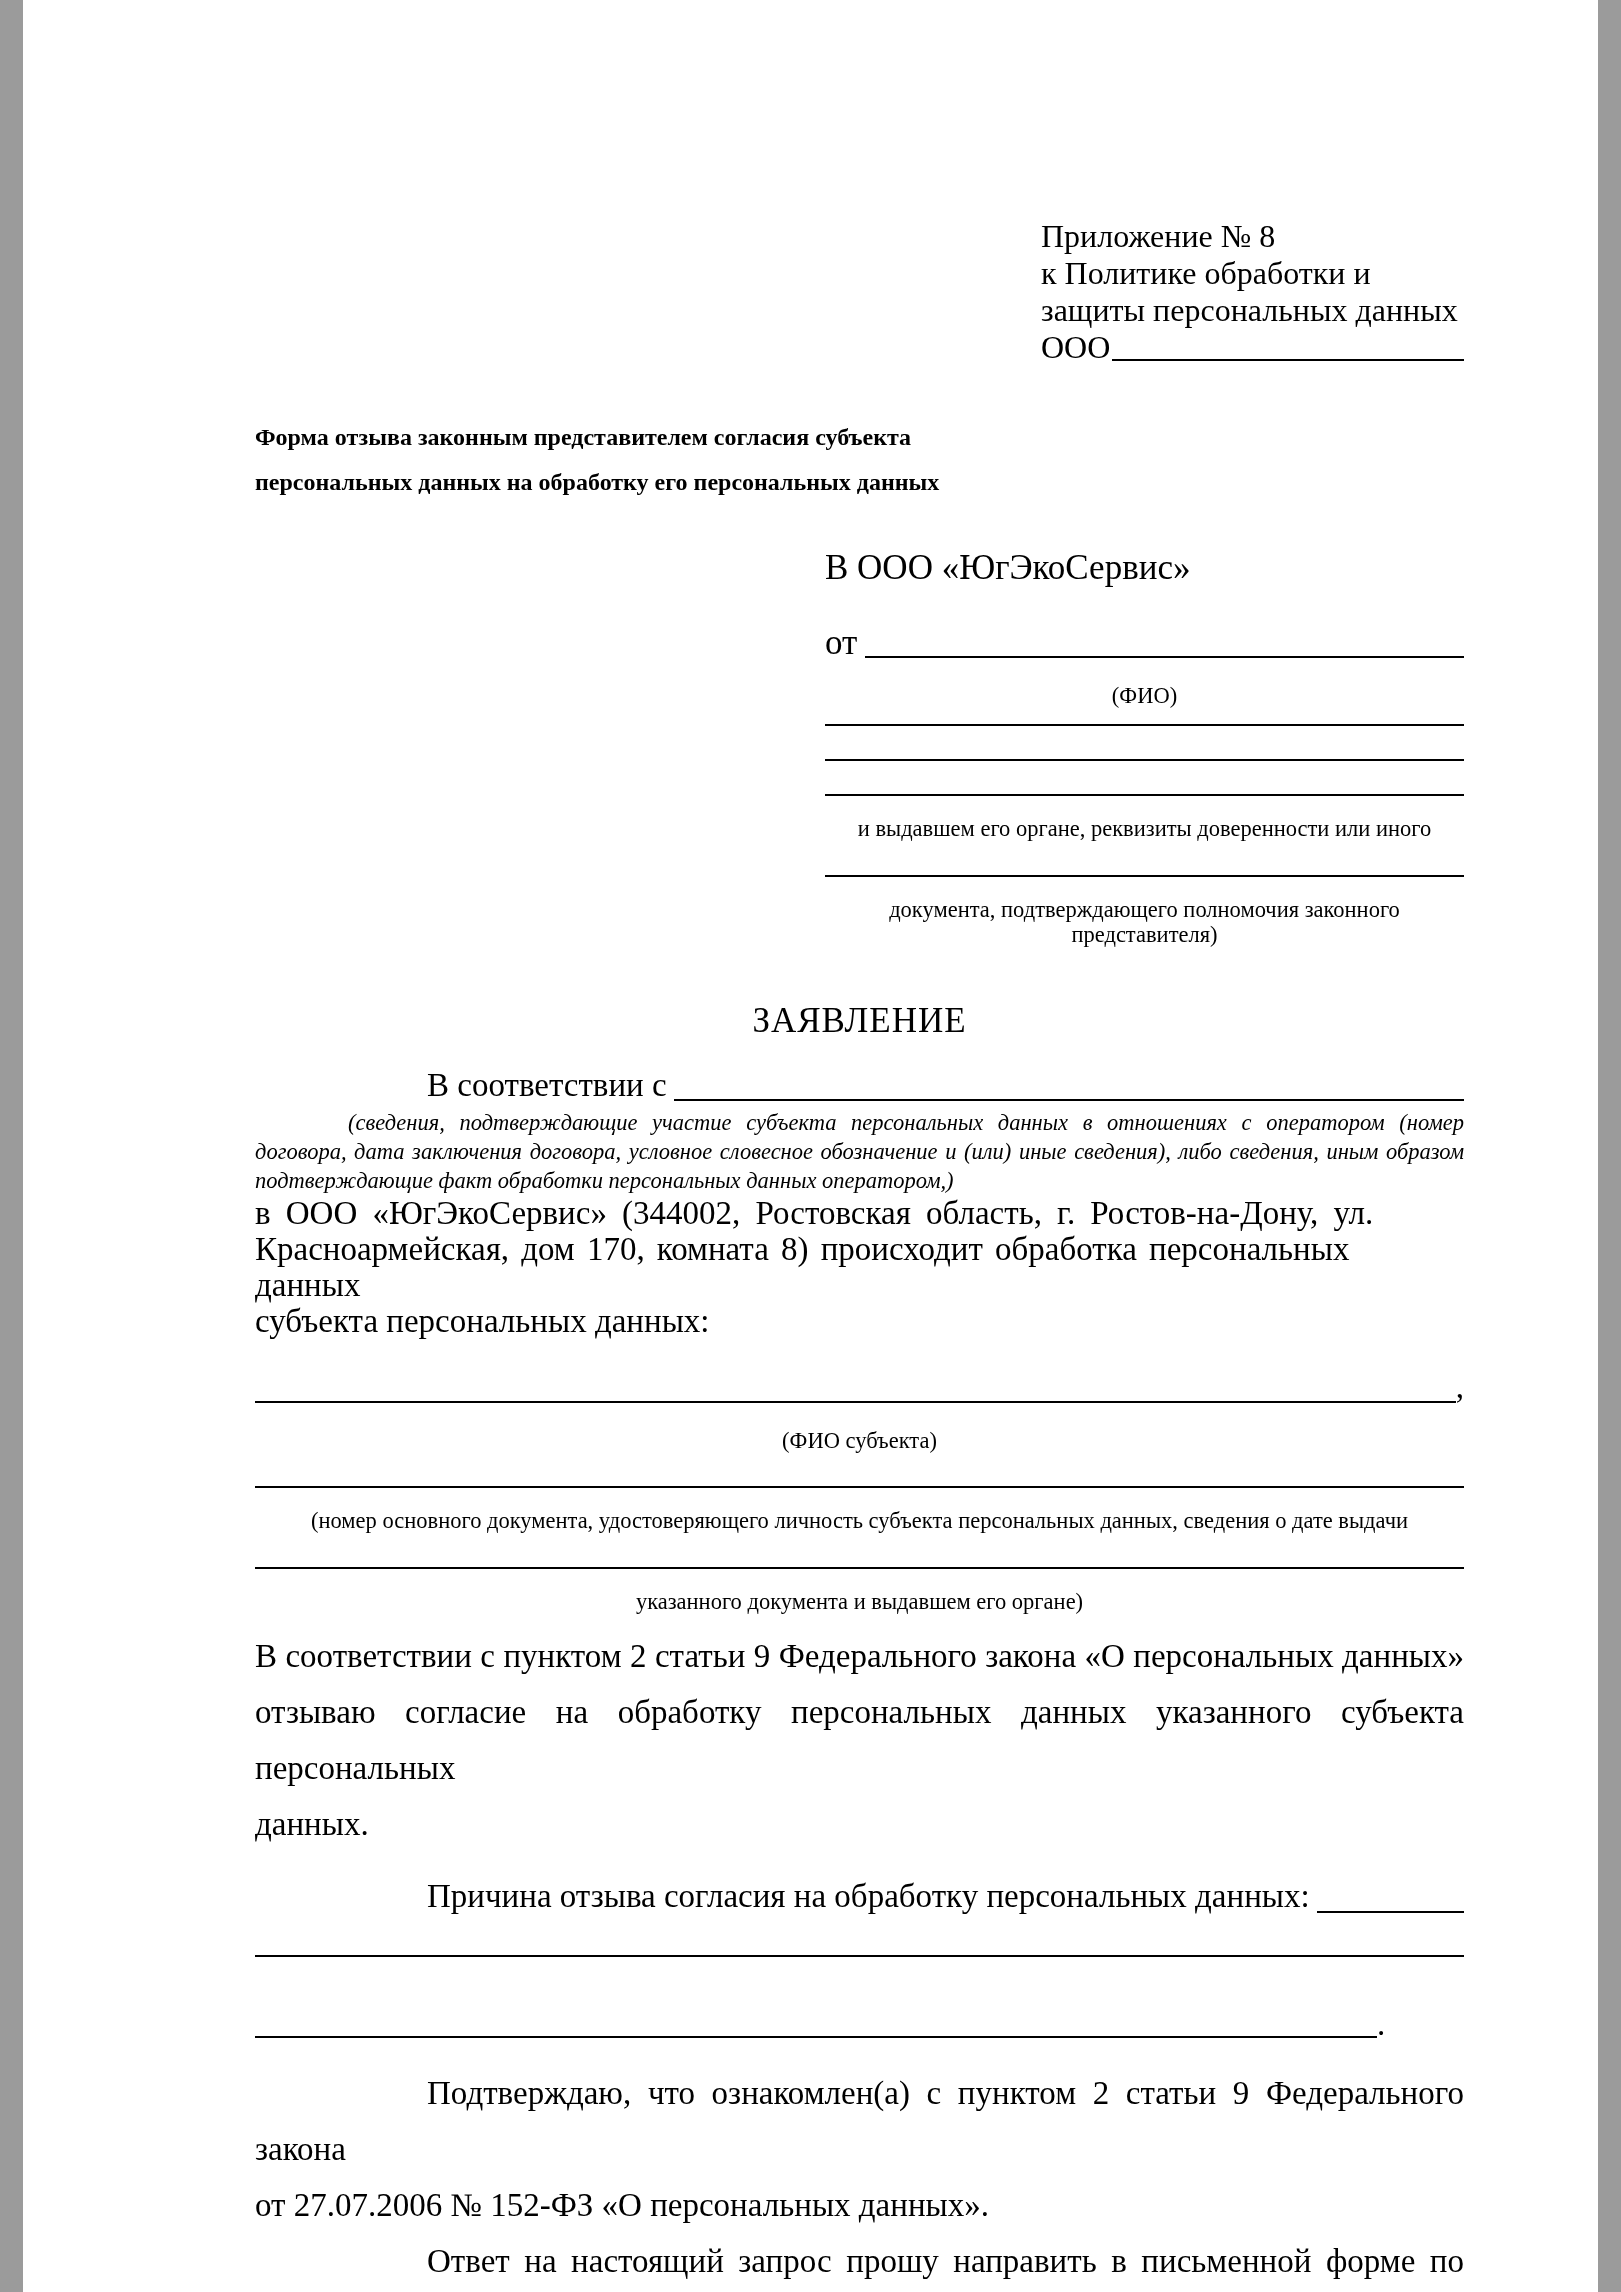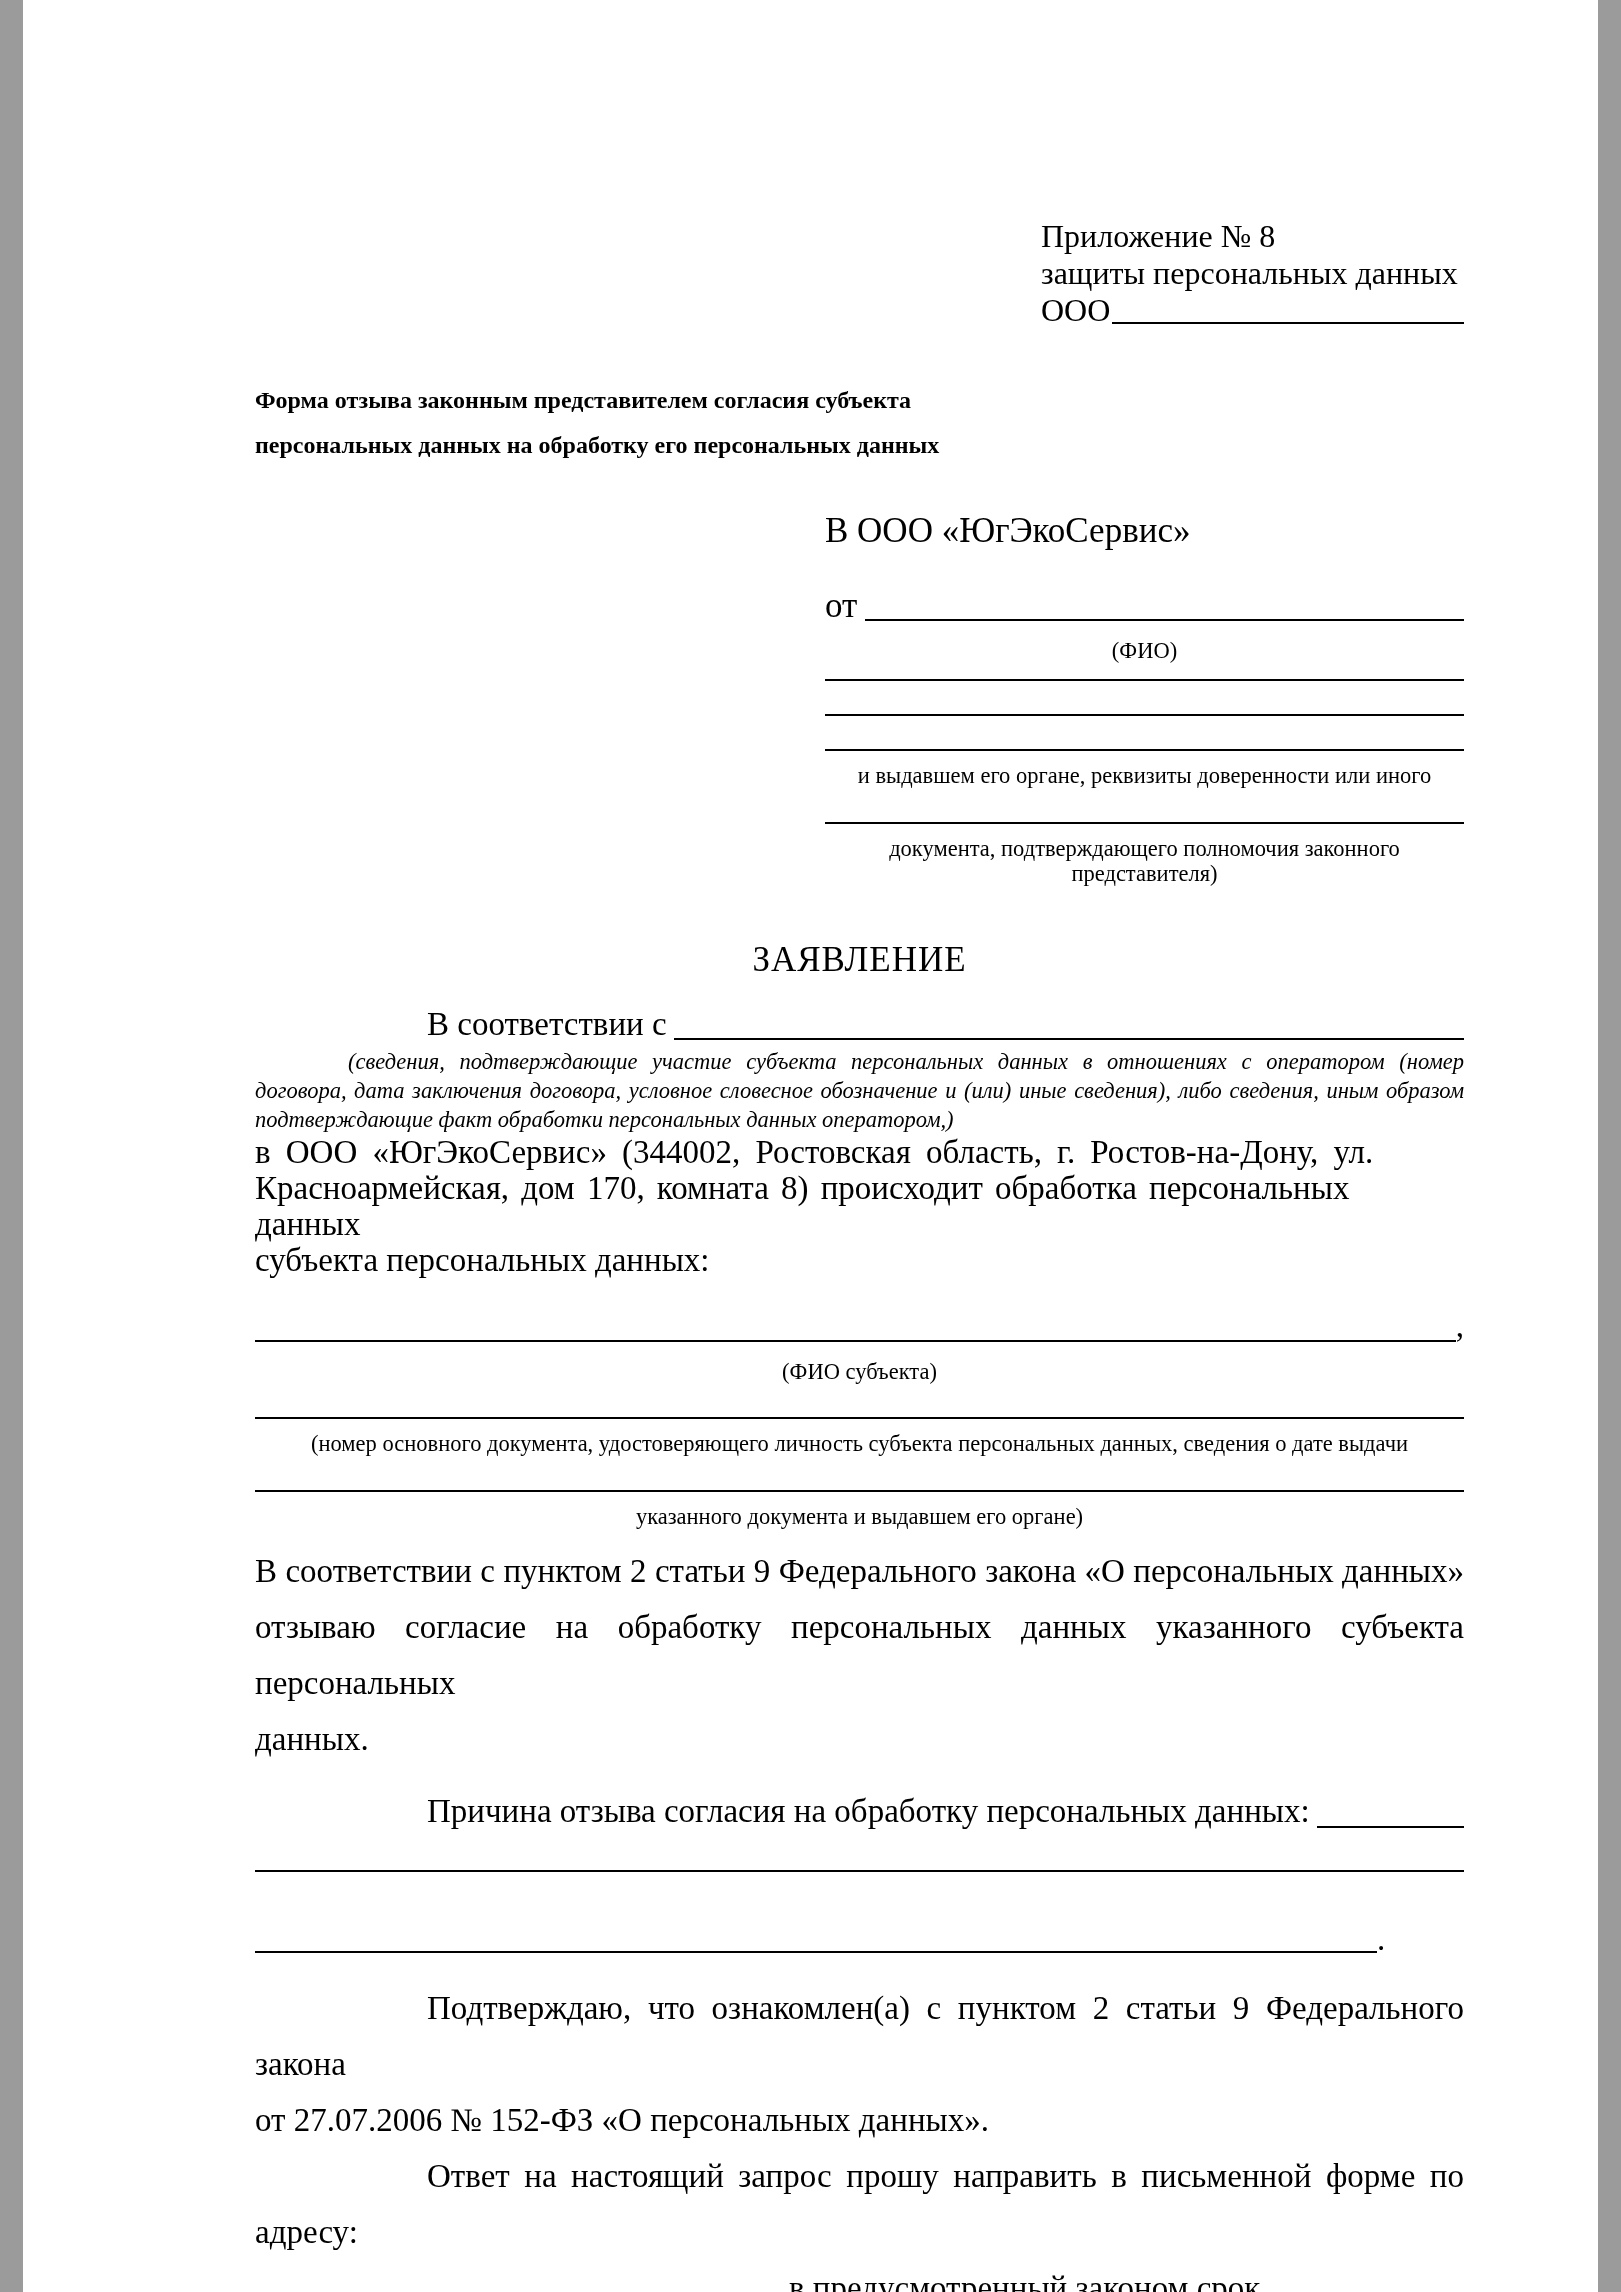--- a/index.html
+++ b/index.html
@@ -18,21 +18,21 @@
   .header-right { margin-left:auto; width:423px; font-size:32px; line-height:37px; }
   .header-right .hr-line { white-space:nowrap; }
   .ooo-row { display:flex; align-items:flex-end; }
   .ooo-rule { flex:1; border-bottom:2.9px solid #000; margin-bottom:4.9px; margin-left:2px; }
   
   .title { font-weight:bold; font-size:24px; line-height:45px; margin-top:49px; }
   
   .addressee { margin-left:auto; width:639px; margin-top:43px; font-size:35px; }
   .from-row { display:flex; align-items:flex-end; margin-top:35px; }
   .fill-rule { flex:1; border-bottom:2.9px solid #000; margin-bottom:4.9px; margin-left:7.8px; }
-  .cap { font-size:22.5px; line-height:25.5px; text-align:center; margin-top:12px; }
+  .cap { font-size:22.5px; line-height:25.5px; text-align:center; margin-top:20px; }
   .field-rule { border-bottom:2.9px solid #000; height:0; }
   .mt16 { margin-top:15.7px; } .mt34 { margin-top:33px; }
   
   .zayavlenie { text-align:center; font-size:35px; line-height:39px; margin-top:53px; letter-spacing:1px; }
   .body-row { display:flex; align-items:flex-end; font-size:33px; line-height:41px; }
   .intro-row { margin-top:25.5px; padding-left:172px; }
   .fine-print { font-size:22.5px; line-height:29px; text-align:justify; text-indent:93px; margin-top:2px;font-style:italic; }
   .op-line { font-size:33px; line-height:36px; }
   .op-sp1 { word-spacing:6.9px; }
   .op-sp2 { word-spacing:3.9px; }
@@ -50,20 +50,21 @@
   .reply-line2 { display:flex; align-items:flex-end; font-size:33px; line-height:56px; }
   .reply-rule { width:534px; border-bottom:2.9px solid #000; margin-bottom:7.8px; }
 </style>
 </head>
 <body>
 
 <div class="page">
 
   <div class="header-right">
     <div class="hr-line">Приложение № 8</div>
+    <div class="hr-line">к Политике обработки и</div>
     <div class="hr-line">защиты персональных данных</div>
     <div class="ooo-row">
       <span>ООО</span>
       <span class="ooo-rule"></span>
     </div>
   </div>
 
   <div class="title">
     <div>Форма отзыва законным представителем согласия субъекта</div>
     <div>персональных данных на обработку его персональных данных</div>

